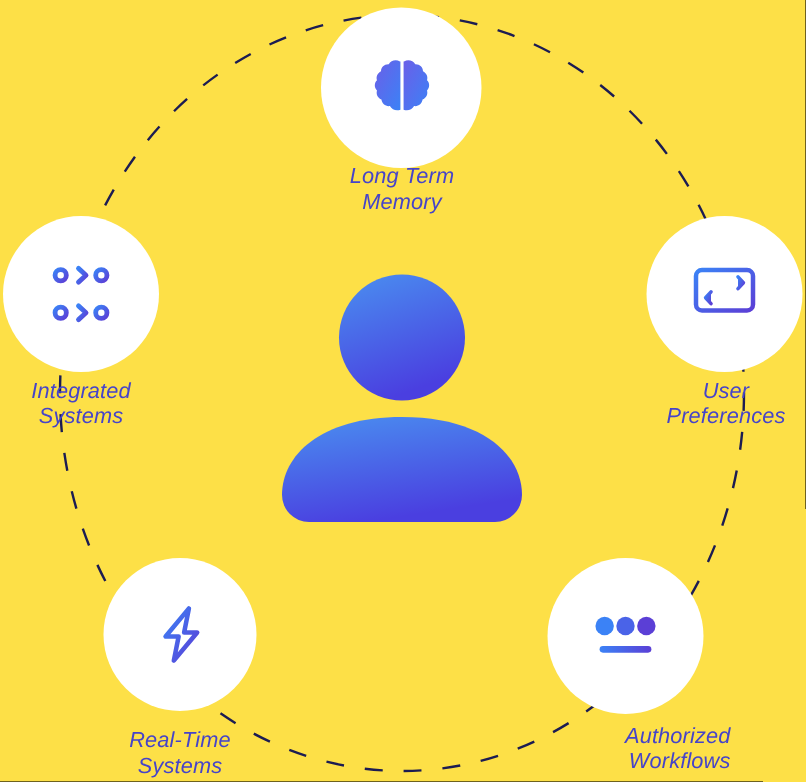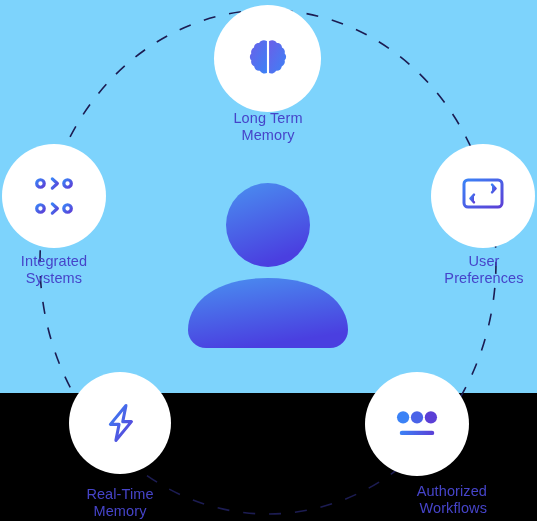--- a/index.html
+++ b/index.html
@@ -11,22 +11,23 @@
     width: 537px;
     height: 521px;
     overflow: hidden;
     font-family: "Liberation Sans", sans-serif;
     position: relative;
   }
   #diagram {
     position: absolute;
     inset: 0;
     width: 537px;
-    height: 393px;
-    background: #7dd3fc;
+    height: 521px;
+    background: #fde047;
+    font-style: italic;
   }
   .stage {
     position: absolute;
     inset: 0;
   }
   .orbit-svg {
     position: absolute;
     left: 0;
     top: 0;
     width: 537px;
@@ -165,21 +166,21 @@
 Preferences</div>
     </div>
 
     <div class="node n-botleft">
       <div class="node-circle">
         <svg class="node-icon" width="44" height="44" viewBox="0 0 48 48" aria-hidden="true">
           <path d="M30.5 5 L13.5 25.5 L23 25.5 L19.5 43 L36.5 22.5 L27 22.5 Z" fill="none" stroke="url(#gradIcon)" stroke-width="3.3" stroke-linejoin="round" stroke-linecap="round"></path>
         </svg>
       </div>
       <div class="node-label">Real-Time
-Memory</div>
+Systems</div>
     </div>
 
     <div class="node n-botright">
       <div class="node-circle">
         <svg class="node-icon" width="46" height="40" viewBox="0 0 48 40" aria-hidden="true">
           <circle cx="9.5" cy="13" r="6.4" fill="#3b82f6"></circle>
           <circle cx="24" cy="13" r="6.4" fill="#4a63e8"></circle>
           <circle cx="38.5" cy="13" r="6.4" fill="#5b3fd6"></circle>
           <rect x="6" y="27" width="36" height="4.6" rx="2.3" fill="url(#gradDots)"></rect>
         </svg>

